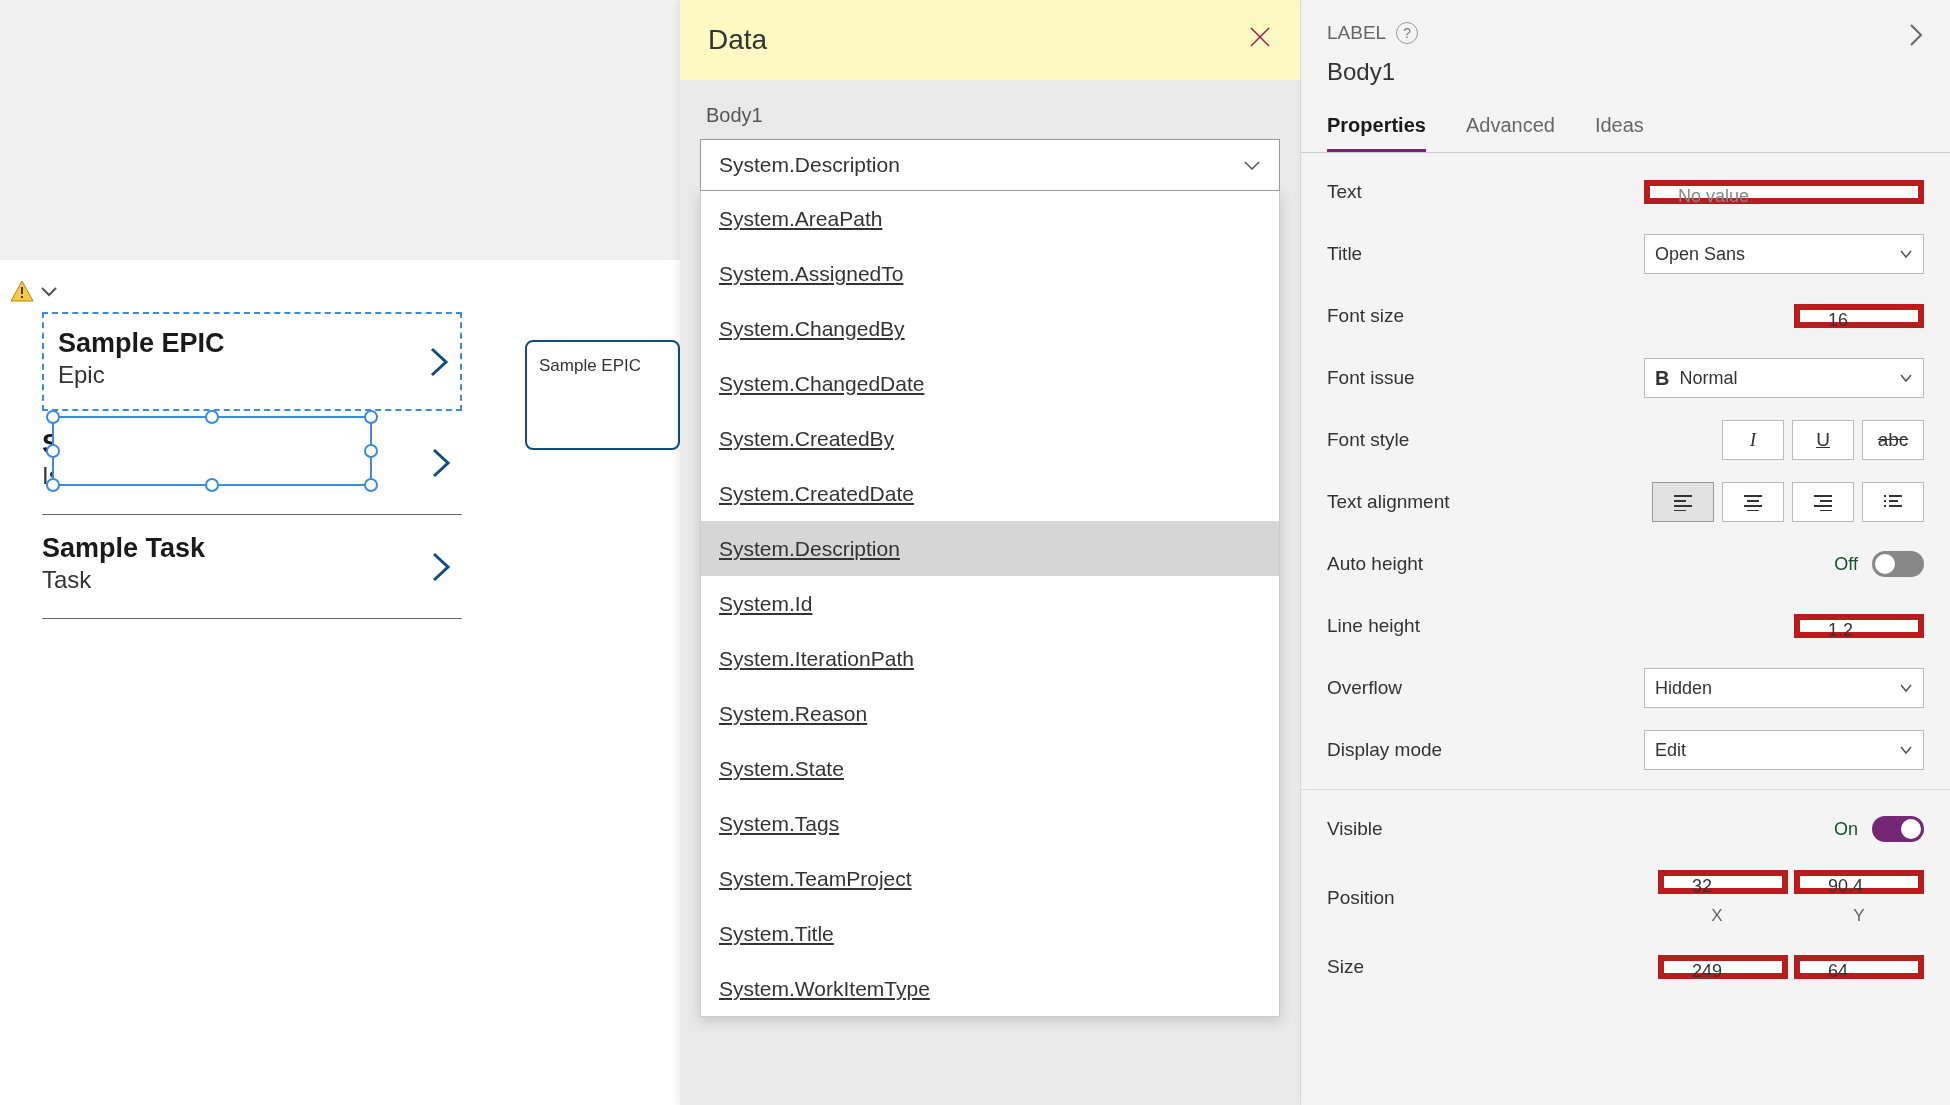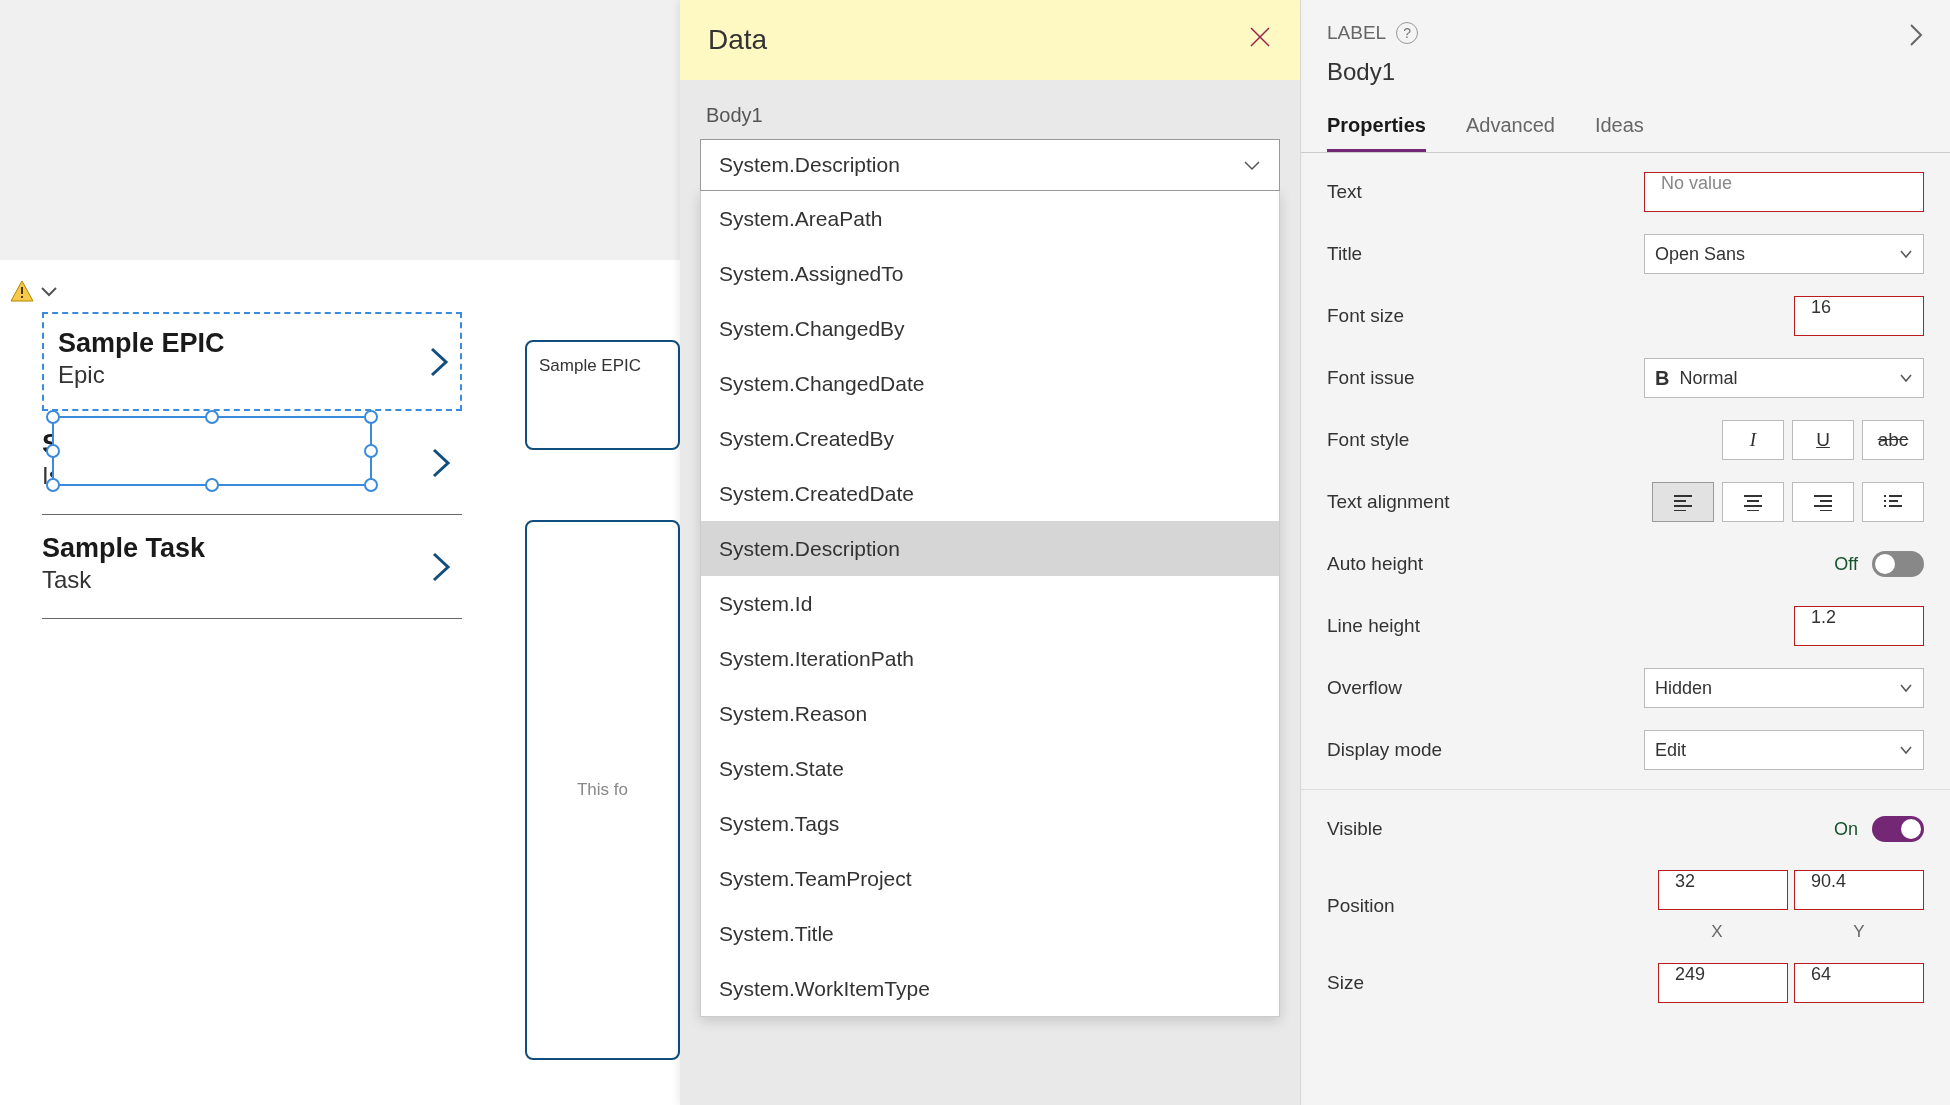--- a/index.html
+++ b/index.html
@@ -28,39 +28,39 @@
     .data-panel { position: absolute; left: 680px; top: 0; width: 620px; height: 1105px; background: #fef9c3; box-shadow: -2px 0 8px rgba(0,0,0,0.08); z-index: 10; }
     .data-header { height: 80px; padding: 0 28px; display: flex; align-items: center; justify-content: space-between; }
     .data-header-title { font-size: 28px; color: #333; }
     .close-x { color: #9b1c47; font-size: 28px; font-weight: 300; cursor: pointer; }
 
     .data-body { background: #e9e9e9; padding: 20px 20px; height: calc(1105px - 80px); }
     .data-body-label { font-size: 20px; color: #555; margin: 4px 0 12px 6px; }
     .dropdown-wrap { position: relative; }
     .dropdown-selected { background: #fff; border: 1px solid #999; height: 52px; display: flex; align-items: center; padding: 0 18px; font-size: 21px; position: relative; }
     .dropdown-selected .chev { position: absolute; right: 18px; top: 50%; transform: translateY(-50%); color: #555; }
-    .dropdown-list { background: #fff; border: 1px solid #ccc; border-top: none; max-height: 880px; overflow-y: auto; box-shadow: 0 4px 12px rgba(0,0,0,0.15); }
+    .dropdown-list { background: #fff; border: 1px solid #ccc; border-top: none; max-height: 880px; overflow-y: auto; box-shadow: 0 4px 12px rgba(0,0,0,0.15); text-decoration: underline; }
     .dropdown-item { height: 55px; display: flex; align-items: center; padding: 0 18px; font-size: 21px; cursor: pointer; }
     .dropdown-item.highlight { background: #d6d6d6; }
 
     .props-panel { position: absolute; left: 1300px; top: 0; width: 650px; height: 1105px; background: #f4f4f4; border-left: 1px solid #ddd; z-index: 5; }
     .props-header { padding: 22px 26px 0 26px; }
     .label-row { display: flex; align-items: center; color: #666; font-size: 19px; gap: 10px; position: relative; }
     .help-circle { width: 22px; height: 22px; border: 1px solid #999; border-radius: 50%; display: inline-flex; align-items: center; justify-content: center; font-size: 14px; color: #777; }
     .props-expand-chev { position: absolute; right: 0; top: 0; color: #666; }
     .control-name { font-size: 24px; color: #333; margin-top: 14px; }
     .tabs { display: flex; gap: 40px; margin-top: 28px; border-bottom: 1px solid #ccc; margin-left: -26px; margin-right: -26px; padding: 0 26px; }
     .tab { padding-bottom: 12px; font-size: 20px; color: #666; cursor: pointer; }
     .tab.active { color: #1a1a1a; font-weight: 600; border-bottom: 3px solid #742774; }
 
     .props-body { padding: 8px 26px; }
     .prop-row { display: flex; align-items: center; height: 62px; font-size: 19px; }
     .prop-label { flex: 1; color: #333; }
     .prop-control { width: 280px; display: flex; justify-content: flex-end; align-items: center; gap: 10px; }
-    .text-input { background: #fff; border: 1px solid #b91c1c; height: 40px; padding: 0 16px; font-size: 18px; color: #333; }
+    .text-input { background: #fff; border: 6px solid #b91c1c; height: 24px; padding: 0 28px; font-size: 18px; color: #333; }
     .text-input.placeholder { color: #888; }
     .select-input { background: #fff; border: 1px solid #bbb; height: 40px; padding: 0 10px; font-size: 18px; color: #333; width: 100%; display: flex; align-items: center; position: relative; }
     .select-input .chev { position: absolute; right: 10px; }
     .small-input { width: 130px; }
 
     .btn-group { display: flex; gap: 8px; }
     .icon-btn { width: 62px; height: 40px; border: 1px solid #bbb; background: #fff; display: flex; align-items: center; justify-content: center; font-size: 19px; cursor: pointer; }
     .icon-btn.active { background: #e2e2e2; border-color: #999; }
     .bold-b { font-weight: 700; font-size: 20px; }
     .strike { text-decoration: line-through; }
@@ -131,23 +131,20 @@
     <div class="sel-handle" style="right:-8px;top:-8px"></div>
     <div class="sel-handle" style="left:-8px;top:calc(50% - 7px)"></div>
     <div class="sel-handle" style="right:-8px;top:calc(50% - 7px)"></div>
     <div class="sel-handle" style="left:-8px;bottom:-8px"></div>
     <div class="sel-handle" style="left:calc(50% - 7px);bottom:-8px"></div>
     <div class="sel-handle" style="right:-8px;bottom:-8px"></div>
   </div>
 
   <div class="card-preview">
     <span>Sample EPIC</span>
-  </div>
-  <div class="card-preview-big">
-    <span>This fo</span>
   </div>
 </div>
 
 <div class="data-panel">
   <div class="data-header">
     <div class="data-header-title">Data</div>
     <div class="close-x">
       <svg width="24" height="24" viewBox="0 0 24 24">
           <line x1="3" y1="3" x2="21" y2="21" stroke="#9b1c47" stroke-width="1.5"></line>
           <line x1="21" y1="3" x2="3" y2="21" stroke="#9b1c47" stroke-width="1.5"></line>

